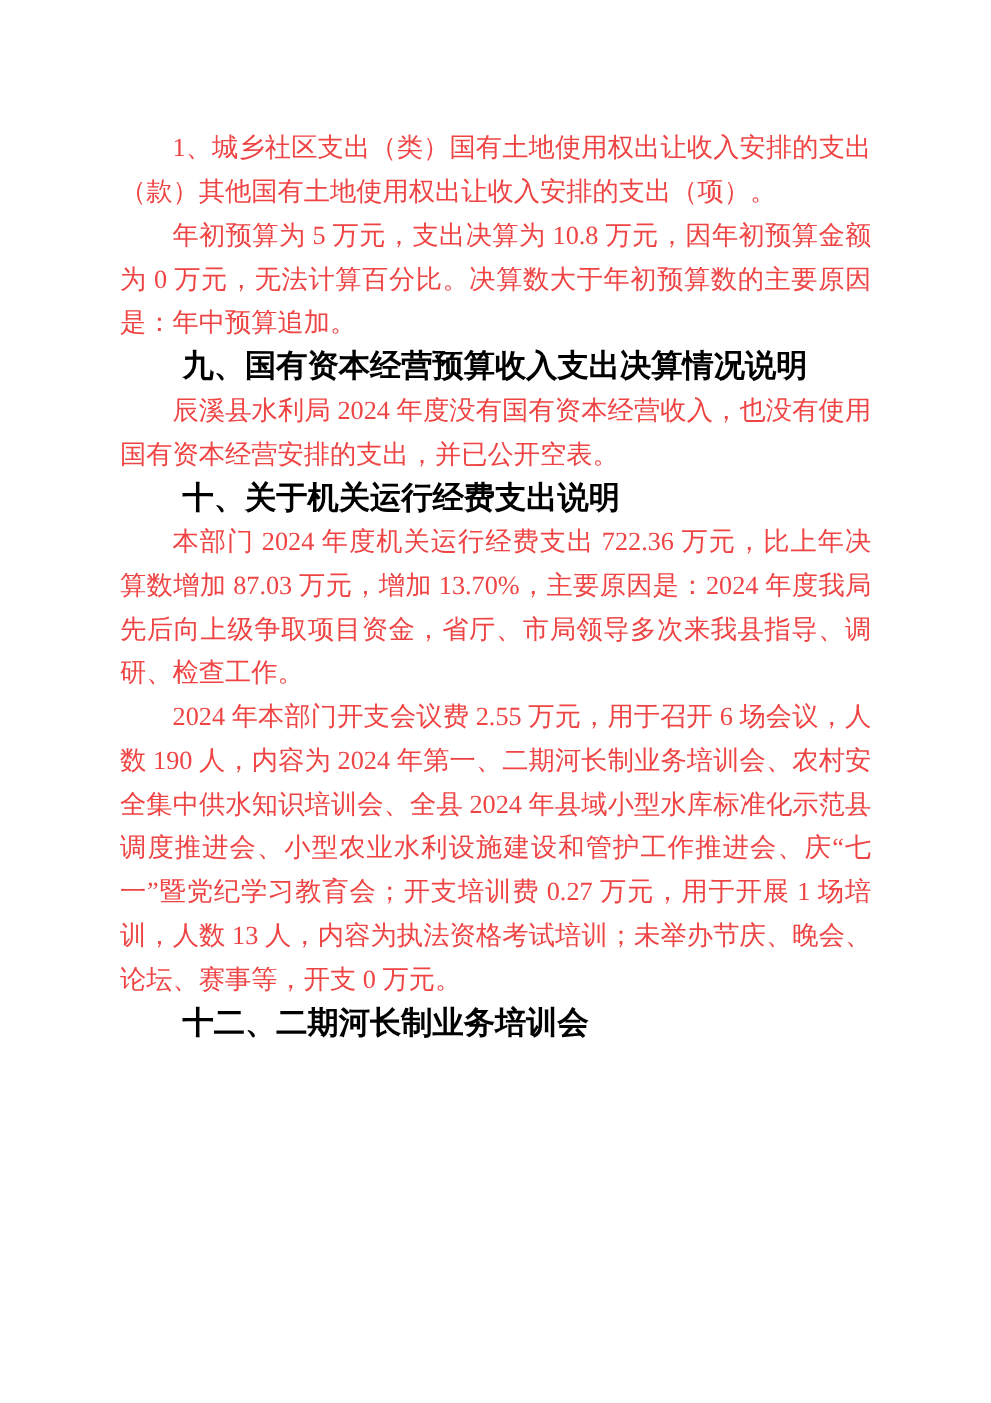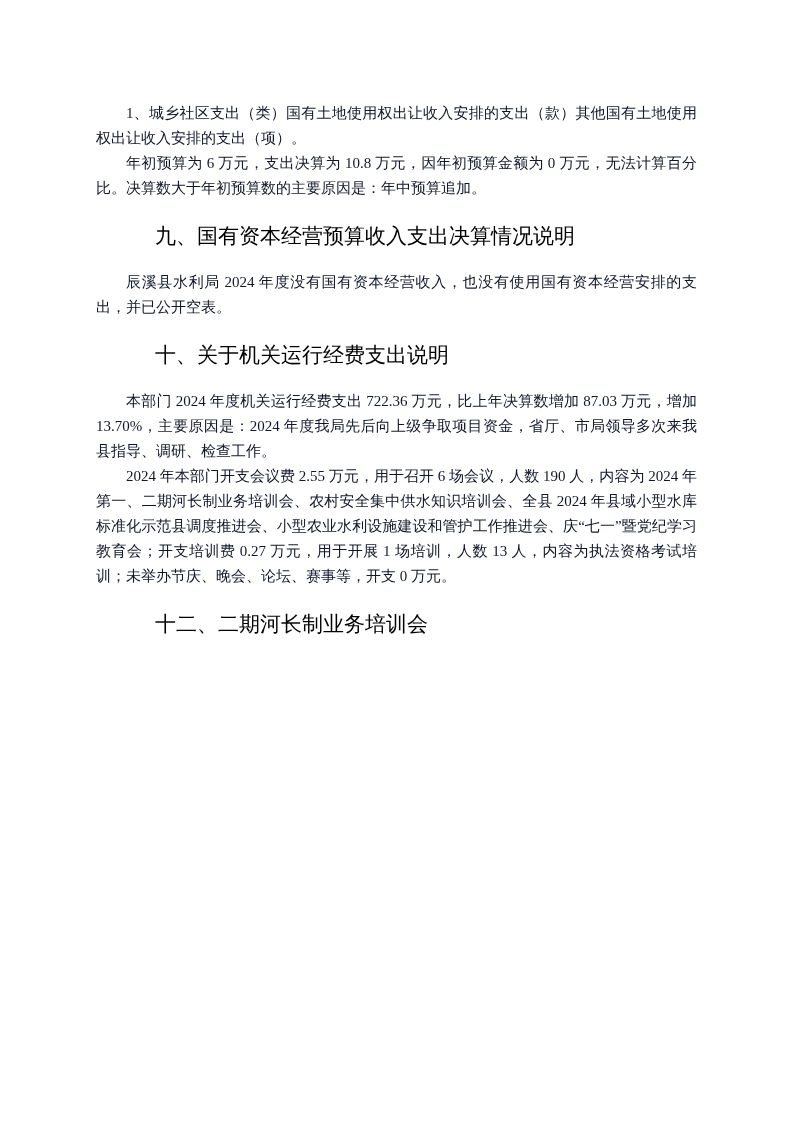--- a/index.html
+++ b/index.html
@@ -20,46 +20,46 @@
     background: #ffffff;
     padding: 101px 96px 0 96px;
   }
 
   .doc-body {
     width: 601px;
   }
 
   .para {
     font-family: "Liberation Serif", "DejaVu Serif", serif;
-    font-size: 15px;
-    line-height: 25px;
-    color: #0f172a;
+    font-size: 21px;
+    line-height: 35px;
+    color: #ef4444;
     text-align: justify;
     text-indent: 2em;
     margin: 0;
   }
 
   .heading {
     font-family: "Liberation Sans", "DejaVu Sans", sans-serif;
-    font-weight: normal;
-    font-size: 21px;
+    font-weight: bold;
+    font-size: 25px;
     line-height: 35px;
     color: #000000;
     text-align: left;
     text-indent: 2em;
-    margin: 17px;
+    margin: 0;
   }
 </style>
 </head>
 <body>
 
 <div class="page">
   <div class="doc-body" id="doc-body">
       <p class="para">1、城乡社区支出（类）国有土地使用权出让收入安排的支出（款）其他国有土地使用权出让收入安排的支出（项）。</p>
-      <p class="para">年初预算为 6 万元，支出决算为 10.8 万元，因年初预算金额为 0 万元，无法计算百分比。决算数大于年初预算数的主要原因是：年中预算追加。</p>
+      <p class="para">年初预算为 5 万元，支出决算为 10.8 万元，因年初预算金额为 0 万元，无法计算百分比。决算数大于年初预算数的主要原因是：年中预算追加。</p>
       <p class="heading">九、国有资本经营预算收入支出决算情况说明</p>
       <p class="para">辰溪县水利局 2024 年度没有国有资本经营收入，也没有使用国有资本经营安排的支出，并已公开空表。</p>
       <p class="heading">十、关于机关运行经费支出说明</p>
       <p class="para">本部门 2024 年度机关运行经费支出 722.36 万元，比上年决算数增加 87.03 万元，增加 13.70%，主要原因是：2024 年度我局先后向上级争取项目资金，省厅、市局领导多次来我县指导、调研、检查工作。</p>
       <p class="para">2024 年本部门开支会议费 2.55 万元，用于召开 6 场会议，人数 190 人，内容为 2024 年第一、二期河长制业务培训会、农村安全集中供水知识培训会、全县 2024 年县域小型水库标准化示范县调度推进会、小型农业水利设施建设和管护工作推进会、庆“七一”暨党纪学习教育会；开支培训费 0.27 万元，用于开展 1 场培训，人数 13 人，内容为执法资格考试培训；未举办节庆、晚会、论坛、赛事等，开支 0 万元。</p>
       <p class="heading">十二、二期河长制业务培训会</p>
     </div>
 </div>
 
 </body></html>

